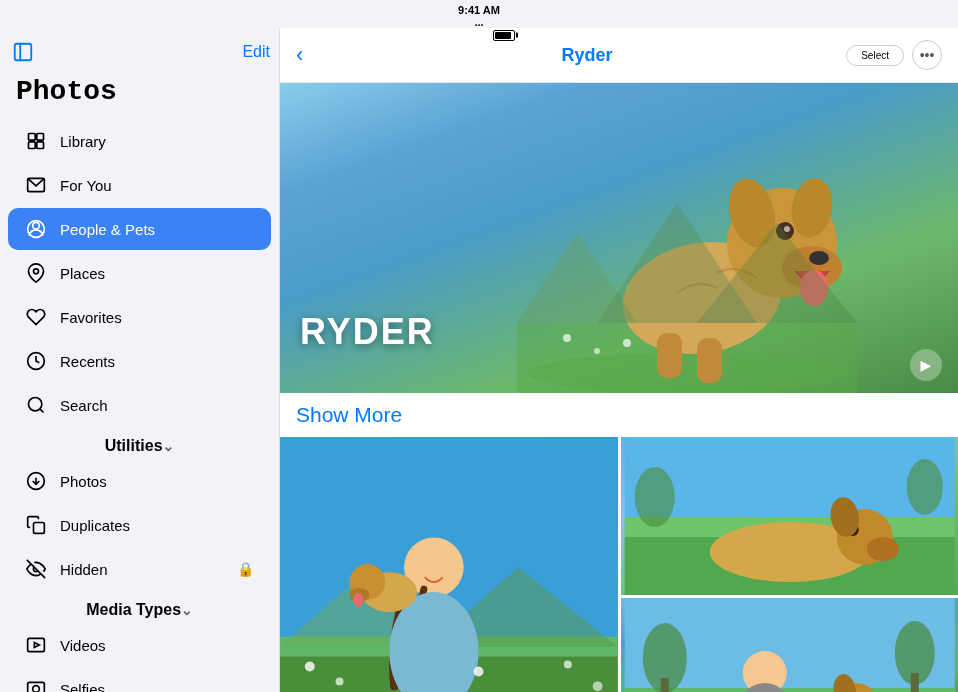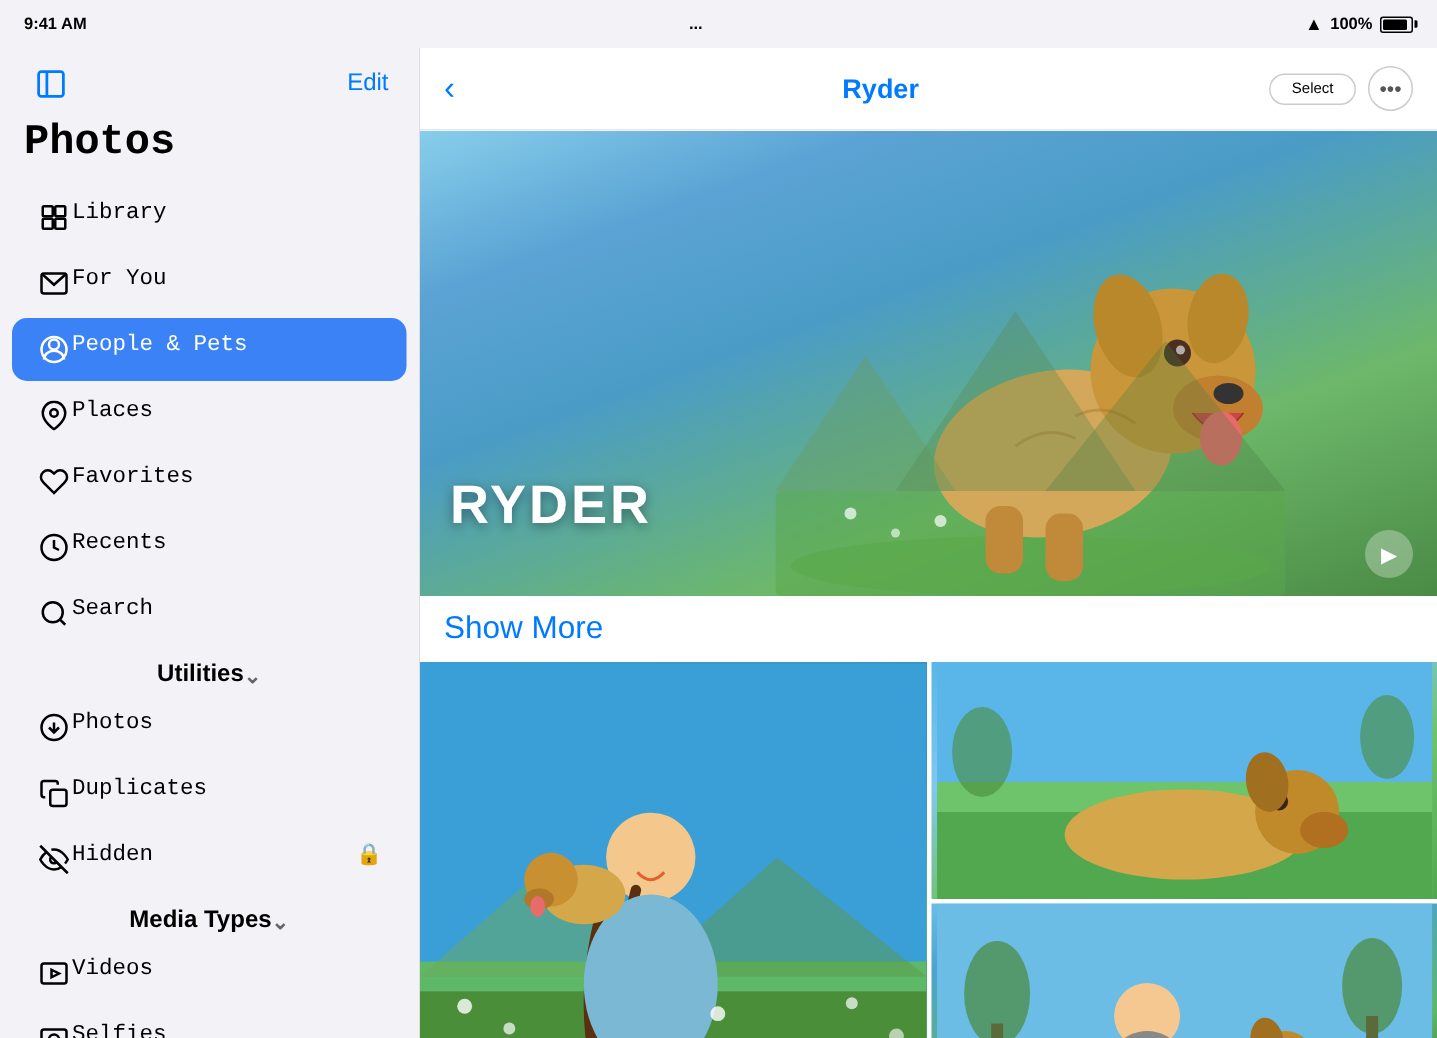--- a/index.html
+++ b/index.html
@@ -14,25 +14,26 @@
     }
 
     
     .status-bar {
       width: 100%;
       height: 28px;
       background: #f2f2f7;
       display: flex;
       align-items: center;
       justify-content: space-between;
-      padding: 16px 16px;
+      padding: 4px 16px;
       font-size: 11px;
       font-weight: 600;
       color: #000;
       flex-shrink: 0;
+      flex-direction: column;
     }
     .status-bar-center {
       display: flex;
       gap: 4px;
       align-items: center;
     }
     .status-bar-right {
       display: flex;
       align-items: center;
       gap: 5px;
@@ -81,21 +82,21 @@
       background: #f2f2f7;
       display: flex;
       flex-direction: column;
       overflow-y: auto;
       border-right: 1px solid #ddd;
     }
     .sidebar-header {
       display: flex;
       align-items: center;
       justify-content: space-between;
-      padding: 10px 20px 6px;
+      padding: 10px 9px 6px;
     }
     .sidebar-toggle-icon {
       width: 28px;
       height: 28px;
       display: flex;
       align-items: center;
       justify-content: center;
       color: #007aff;
       font-size: 18px;
     }
@@ -108,30 +109,29 @@
     .sidebar-title {
       font-size: 28px;
       font-weight: 700;
       color: #000;
       padding: 4px 16px 12px;
       font-family: Liberation Mono, monospace;
     }
 
     .nav-item {
       display: flex;
-      align-items: flex-start;
-      gap: 0;
+      align-items: center;
+      gap: 12px;
       padding: 9px 16px;
       font-size: 15px;
       font-weight: 400;
       color: #000;
       cursor: pointer;
       border-radius: 10px;
       margin: 1px 8px;
-      font-family: Liberation Mono, monospace;
     }
     .nav-item.active {
       background: #3b82f6;
       color: #fff;
     }
     .nav-item .nav-icon {
       width: 24px;
       height: 24px;
       display: flex;
       align-items: center;

